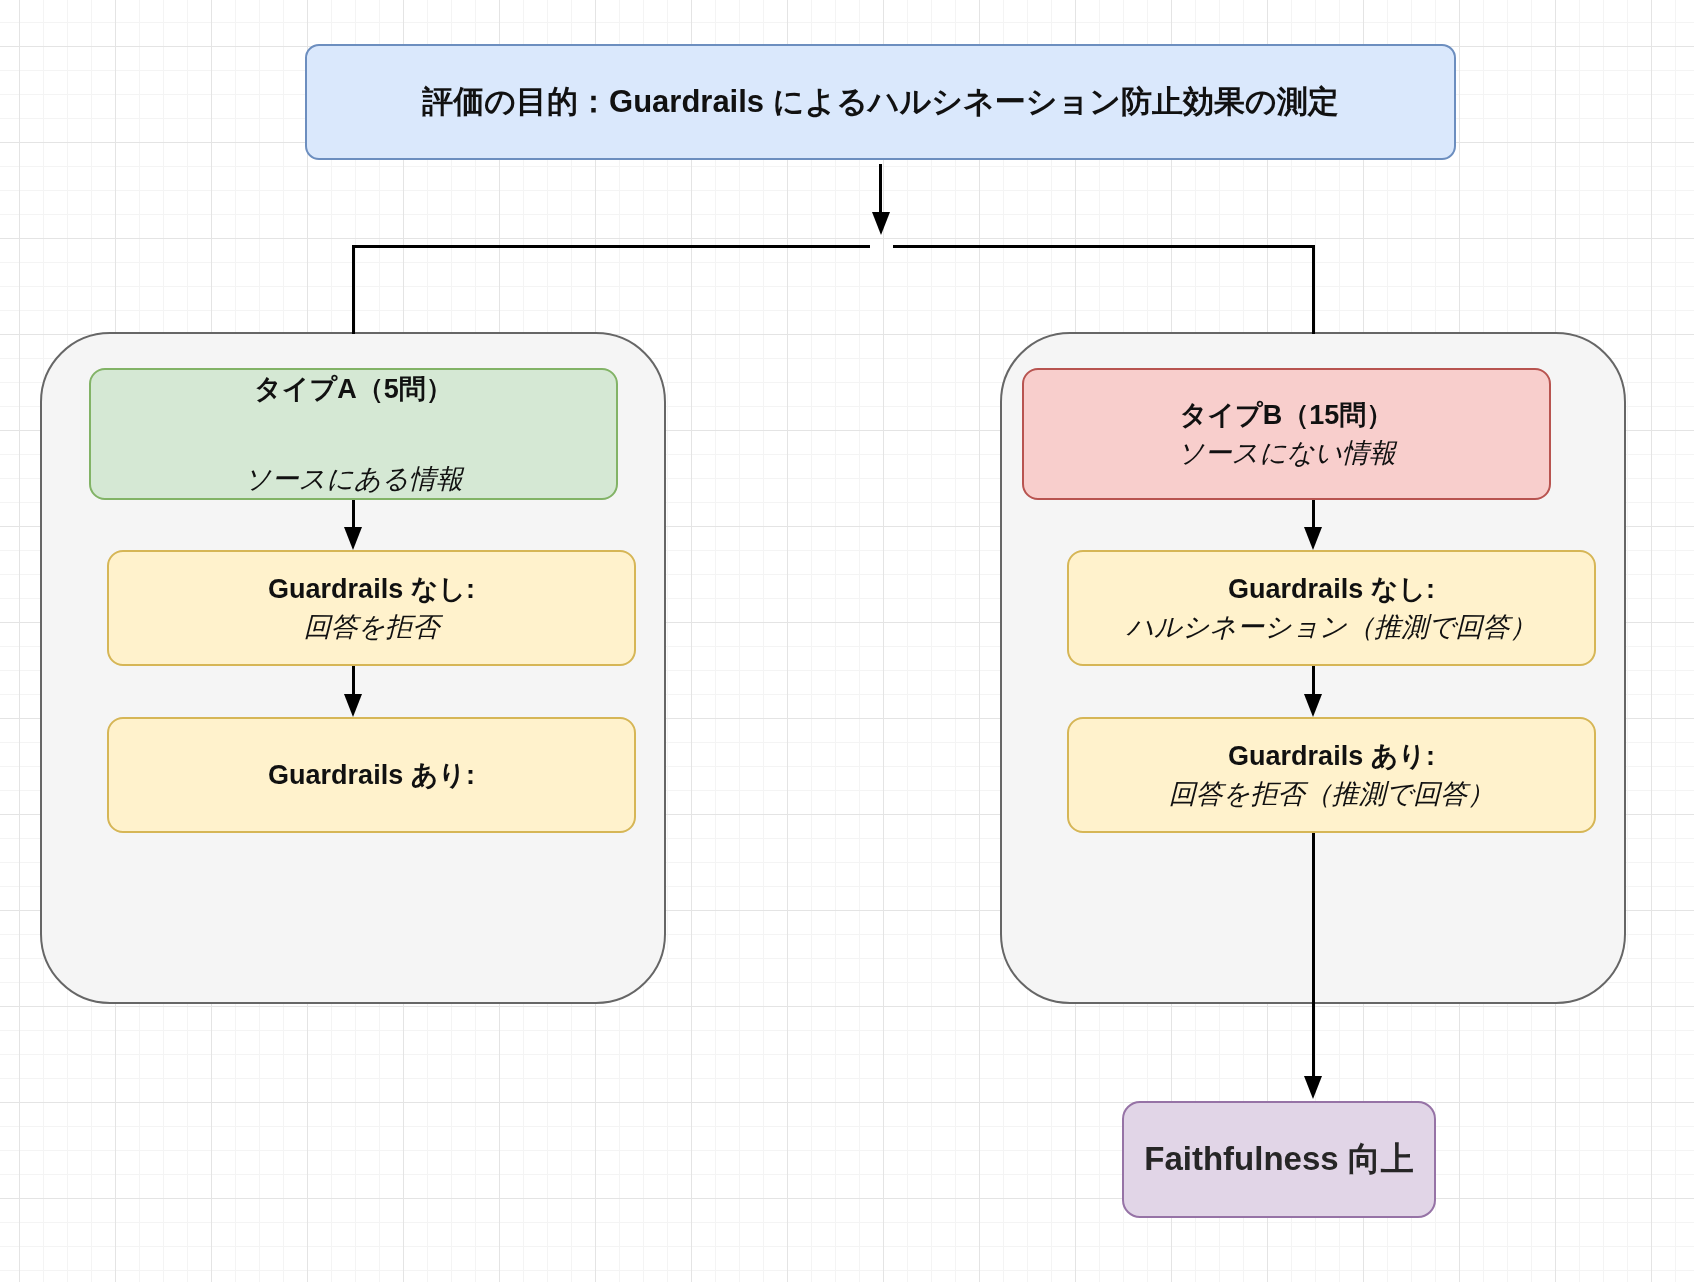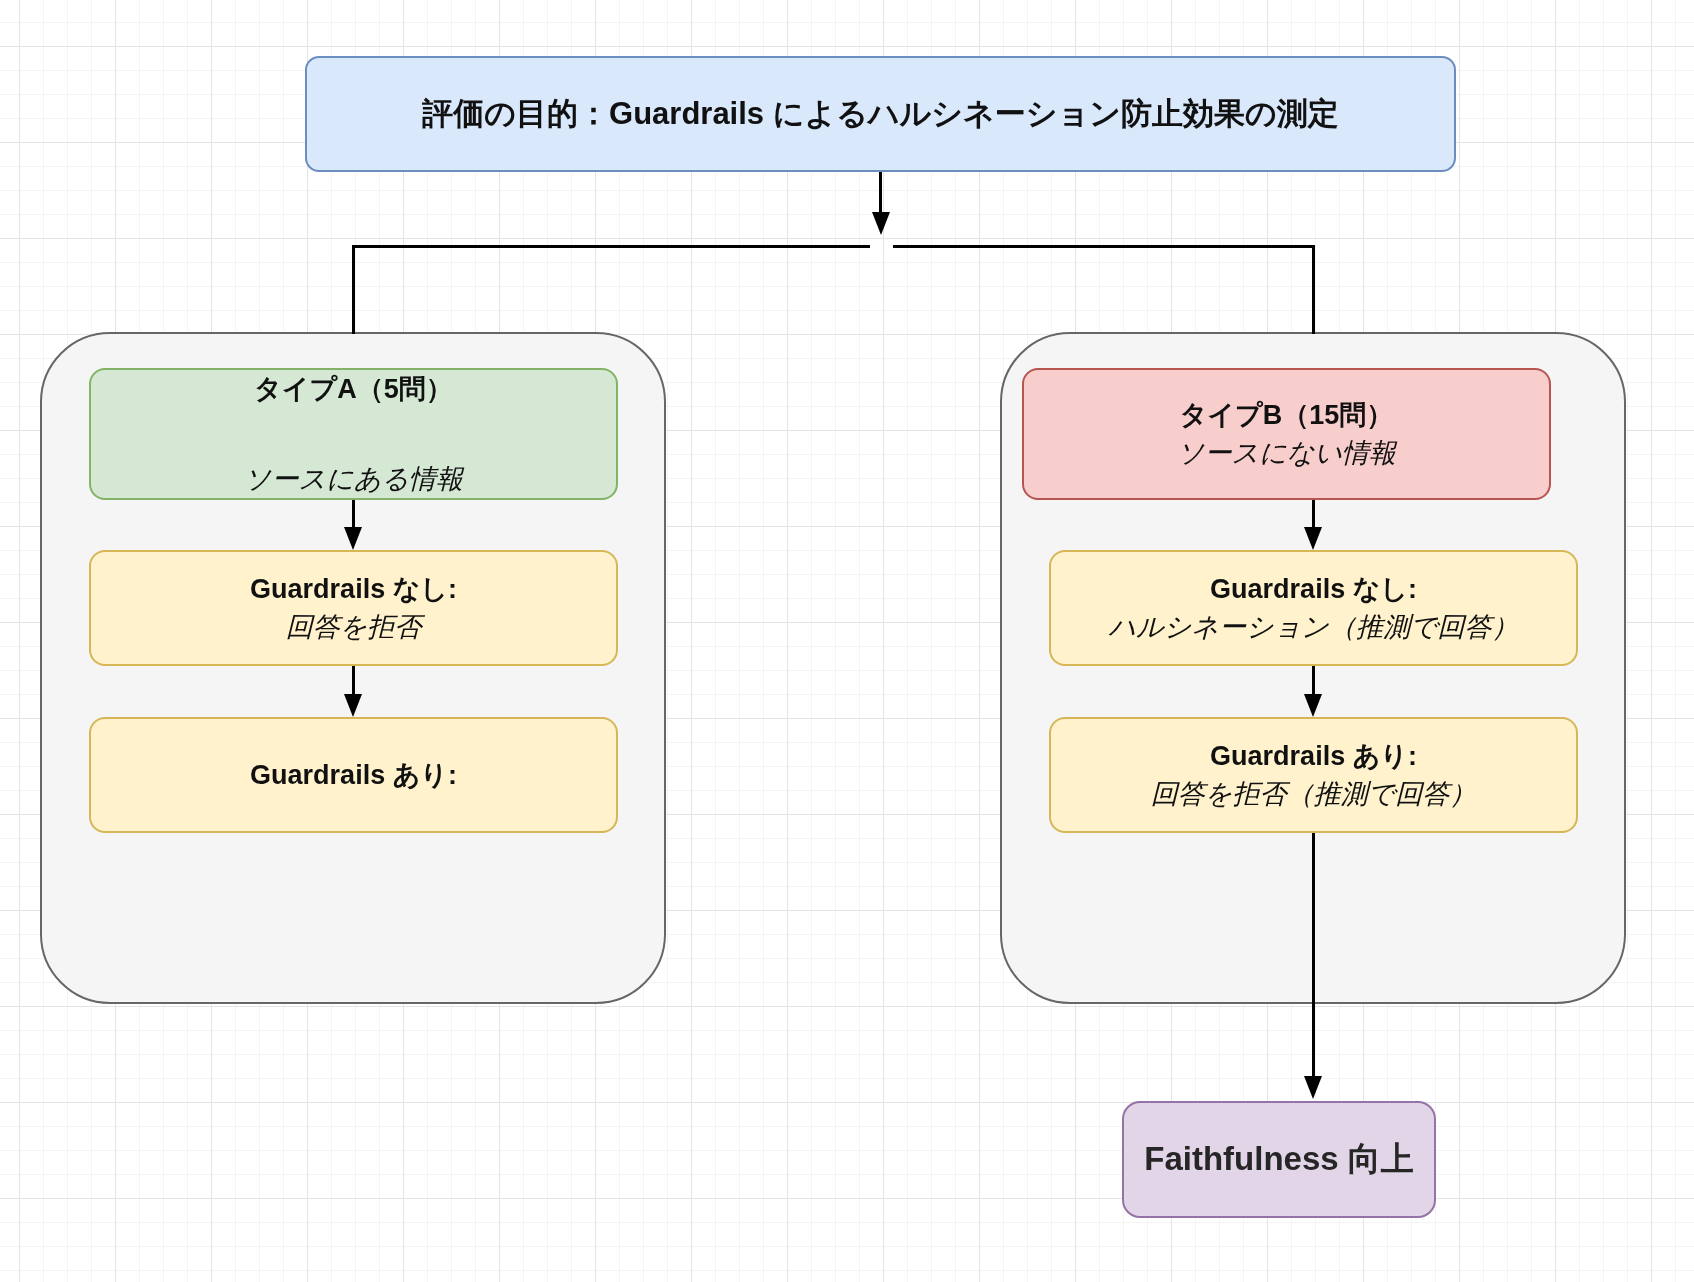--- a/index.html
+++ b/index.html
@@ -29,21 +29,21 @@
     box-sizing: border-box;
     display: flex;
     flex-direction: column;
     align-items: center;
     justify-content: center;
     text-align: center;
     color: #111111;
   }
 
   .title-node {
-    left: 305px; top: 56px; width: 1151px; height: 116px;
+    left: 305px; top: 44px; width: 1151px; height: 116px;
     background: #dae8fc;
     border: 2.5px solid #6c8ebf;
     border-radius: 14px;
     font-size: 31px;
     font-weight: bold;
     z-index: 3;
   }
 
   .container-node {
     position: absolute;
@@ -67,21 +67,21 @@
 
   .type-a {
     left: 89px; top: 368px; width: 529px; height: 132px;
     background: #d5e8d4; border: 2.5px solid #82b366; justify-content: space-between;
   }
   .type-b {
     left: 1022px; top: 368px; width: 529px; height: 132px;
     background: #f8cecc; border: 2.5px solid #b85450;
   }
   .step {
-    background: #fff2cc; border: 2.5px solid #d6b656;
+    background: #fff2cc; border: 2.5px solid #d6b656; margin-left: 18px;
   }
   .step-l1 { left: 89px;   top: 550px; width: 529px; height: 116px; }
   .step-l2 { left: 89px;   top: 717px; width: 529px; height: 116px; }
   .step-r1 { left: 1049px; top: 550px; width: 529px; height: 116px; }
   .step-r2 { left: 1049px; top: 717px; width: 529px; height: 116px; }
 
   .result-node {
     left: 1122px; top: 1101px; width: 314px; height: 117px;
     background: #e1d5e7;
     border: 2.5px solid #9673a6;

